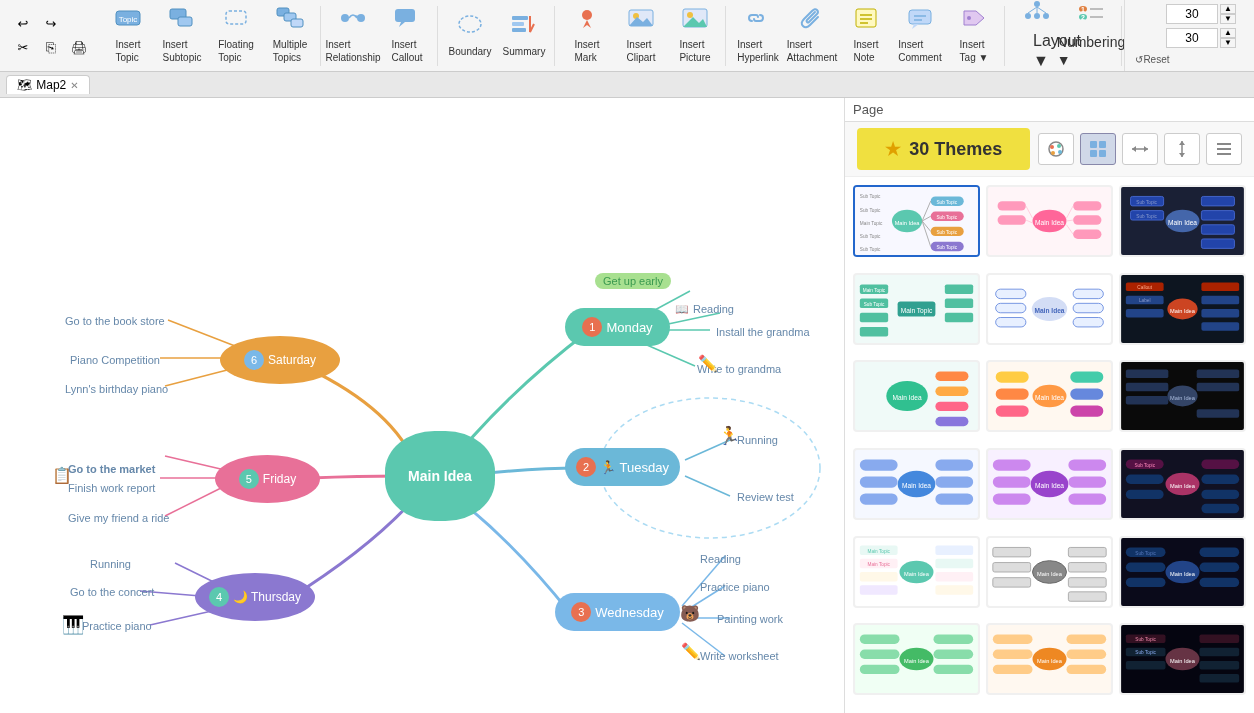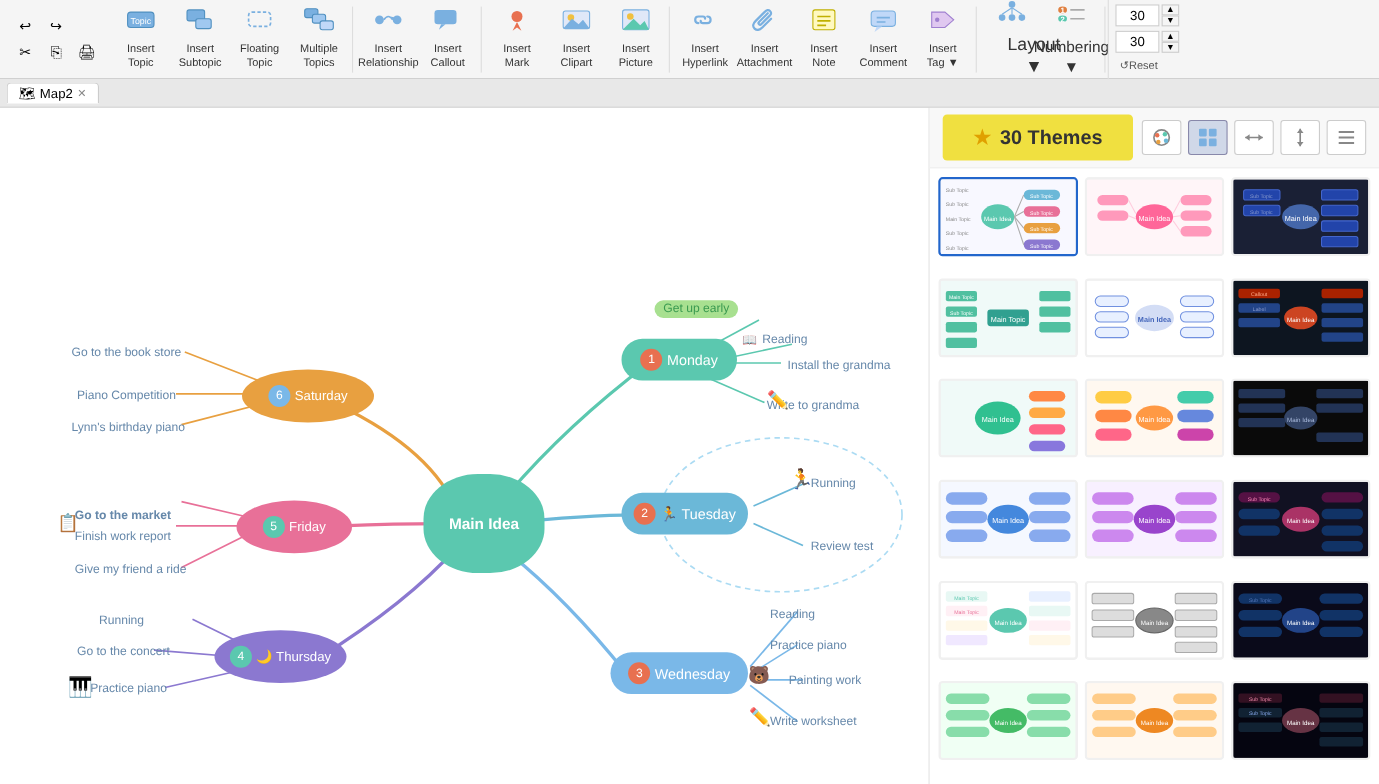--- a/index.html
+++ b/index.html
@@ -28,21 +28,21 @@
       display: flex;
       flex-direction: column;
       align-items: center;
       justify-content: center;
       width: 52px;
       height: 56px;
       cursor: pointer;
       border-radius: 4px;
       font-size: 10px;
       color: #333;
-      text-align: center;
+      text-align: left;
       line-height: 1.3;
       padding: 4px 2px;
     }
     .tb-btn .icon { font-size: 22px; margin-bottom: 2px; }
     .quick-access {
       display: flex;
       flex-direction: column;
       gap: 2px;
       padding: 4px;
     }
@@ -68,26 +68,27 @@
       gap: 4px;
       padding: 4px 6px;
       border-left: 1px solid #ddd;
     }
     .spinner-row {
       display: flex;
       align-items: center;
       gap: 2px;
     }
     .spinner-input {
-      width: 40px;
+      width: 52px;
       height: 20px;
       border: 1px solid #ccc;
       text-align: center;
       font-size: 12px;
       background: white;
+      margin-left: 35px;
     }
     .spinner-btns {
       display: flex;
       flex-direction: column;
     }
     .spin-btn {
       width: 16px;
       height: 10px;
       font-size: 8px;
       border: 1px solid #ccc;
@@ -344,20 +345,41 @@
         <svg width="28" height="22" viewBox="0 0 28 22">
             <rect x="2" y="2" width="20" height="13" rx="3" fill="#7ab0e0"></rect>
             <polygon points="8,15 6,20 12,15" fill="#7ab0e0"></polygon>
           </svg>
       </span>
       <span style="font-size:10px;white-space:pre-line;">Insert
 Callout</span>
     </div>
   </div>
 
+  <div class="toolbar-group">
+    <div class="tb-btn">
+      <span class="icon">
+        <svg width="28" height="22" viewBox="0 0 28 22">
+            <ellipse cx="14" cy="11" rx="11" ry="8" fill="none" stroke="#7ab0e0" stroke-width="1.5" stroke-dasharray="3,2"></ellipse>
+          </svg>
+      </span>
+      <span style="font-size:10px;">Boundary</span>
+    </div>
+    <div class="tb-btn">
+      <span class="icon">
+        <svg width="28" height="22" viewBox="0 0 28 22">
+            <rect x="2" y="3" width="16" height="4" rx="1" fill="#7ab0e0"></rect>
+            <rect x="2" y="9" width="12" height="4" rx="1" fill="#a0c8f0"></rect>
+            <rect x="2" y="15" width="14" height="4" rx="1" fill="#7ab0e0"></rect>
+            <path d="M20 3 L20 19 L24 11" stroke="#e87050" stroke-width="2" fill="none"></path>
+          </svg>
+      </span>
+      <span style="font-size:10px;">Summary</span>
+    </div>
+  </div>
 
   <div class="toolbar-group">
     <div class="tb-btn">
       <span class="icon">
         <svg width="28" height="22" viewBox="0 0 28 22">
             <circle cx="14" cy="8" r="5" fill="#e87050"></circle>
             <path d="M14 13 L10 21 L14 18 L18 21 Z" fill="#e87050"></path>
           </svg>
       </span>
       <span style="font-size:10px;white-space:pre-line;">Insert
@@ -607,20 +629,21 @@
       <span>Saturday</span>
     </div>
 
     <div class="leaf-text" style="left:65px;top:217px;color:#6688aa;">Go to the book store</div>
     <div class="leaf-text" style="left:70px;top:256px;color:#6688aa;">Piano Competition</div>
     <div class="leaf-text" style="left:65px;top:285px;color:#6688aa;">Lynn's birthday piano</div>
   </div>
 
   <div id="theme-panel">
 
+    <div id="theme-panel-header" style="font-size:13px;padding:4px 8px;text-align:left;border-bottom:1px solid #ddd;color:#555;">Page</div>
 
     <div id="theme-header-bar">
       <div class="theme-banner">
         <span style="color:#e0a000;">★</span>
         <span>30 Themes</span>
       </div>
       <div class="theme-toolbar">
         <div class="theme-tool-btn">
           <svg width="20" height="20" viewBox="0 0 20 20">
               <circle cx="10" cy="10" r="7" fill="none" stroke="#888" stroke-width="1.5"></circle>

